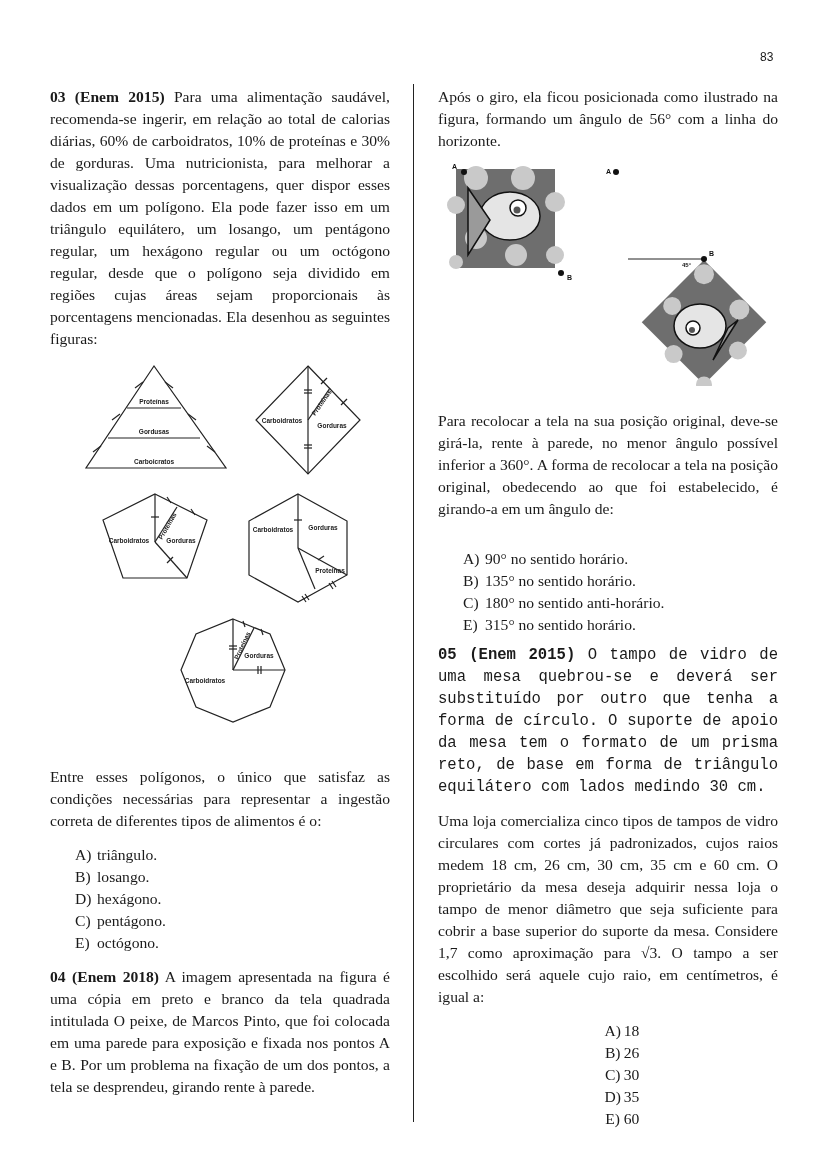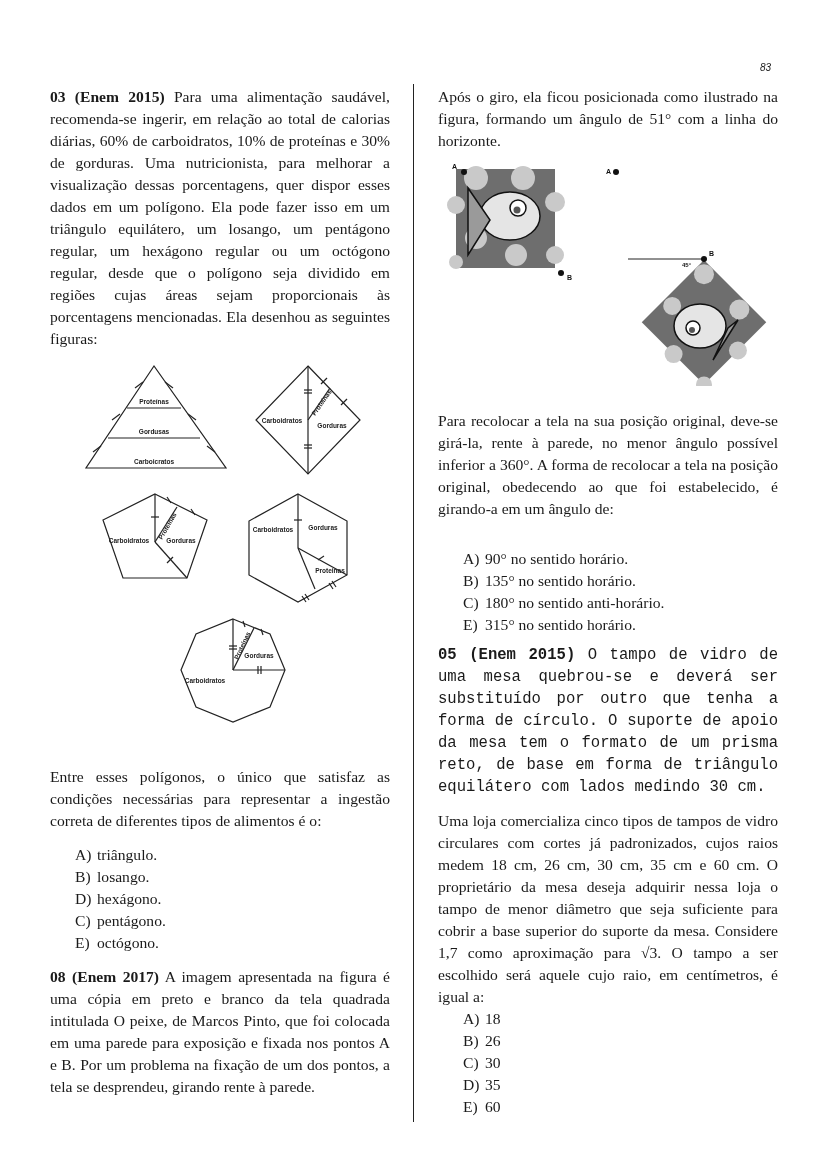--- a/index.html
+++ b/index.html
@@ -1,18 +1,18 @@
 <!DOCTYPE html>
 <html><head>
 <meta charset="utf-8">
 <style>
   html, body { margin: 0; padding: 0; background: #ffffff; }
   body { width: 828px; height: 1171px; position: relative; overflow: hidden;
          font-family: "Liberation Serif", serif; color: #1a1a1a; }
-  .page-number { position: absolute; top: 62px; left: 760px; font-family: "Liberation Sans", sans-serif; font-size: 10px; font-style: italic; }
+  .page-number { position: absolute; top: 50px; left: 760px; font-family: "Liberation Sans", sans-serif; font-size: 12px; }
   .col { position: absolute; top: 86px; width: 340px; font-size: 15.6px; line-height: 22px; }
   .col-left { left: 50px; }
   .col-right { left: 438px; }
   .divider { position: absolute; left: 413px; top: 84px; width: 1px; height: 1038px; background: #222; }
   p { margin: 0; text-align: justify; }
   .qnum { font-weight: bold; }
   .options { margin: 0 0 0 25px; padding: 0; list-style: none; }
   .options li { line-height: 22px; }
   .opt-letter { display: inline-block; width: 22px; }
   svg text { font-family: "Liberation Sans", sans-serif; font-weight: bold; }
@@ -116,27 +116,27 @@
   <p style="margin-top:-4px;">Entre esses polígonos, o único que satisfaz as condições necessárias para representar a ingestão correta de diferentes tipos de alimentos é o:</p>
   <ul class="options" style="margin-top:12px;">
     <li><span class="opt-letter">A)</span><span>triângulo.</span></li>
     <li><span class="opt-letter">B)</span><span>losango.</span></li>
     <li><span class="opt-letter">D)</span><span>hexágono.</span></li>
     <li><span class="opt-letter">C)</span><span>pentágono.</span></li>
     <li><span class="opt-letter">E)</span><span>octógono.</span></li>
   </ul>
 
   <p style="margin-top:12px;">
-    <span class="qnum">08 (Enem 2017)</span>
+    <span class="qnum">04 (Enem 2018)</span>
     <span>A imagem apresentada na figura é uma cópia em preto e branco da tela quadrada intitulada O peixe, de Marcos Pinto, que foi colocada em uma parede para exposição e fixada nos pontos A e B. Por um problema na fixação de um dos pontos, a tela se desprendeu, girando rente à parede.</span>
   </p>
 </div>
 
 <div class="col col-right">
-  <p>Após o giro, ela ficou posicionada como ilustrado na figura, formando um ângulo de 51° com a linha do horizonte.</p>
+  <p>Após o giro, ela ficou posicionada como ilustrado na figura, formando um ângulo de 56° com a linha do horizonte.</p>
 
   <svg class="fig" width="340" height="226" viewBox="0 0 340 226" style="margin-top:8px;">
 
     <g>
       <rect x="18" y="9" width="99" height="99" fill="#6e6e6e"></rect>
       <g fill="#c9c9c9">
         <circle cx="38" cy="18" r="12"></circle>
           <circle cx="85" cy="18" r="12"></circle>
         <circle cx="117" cy="42" r="10"></circle>
           <circle cx="18" cy="45" r="9"></circle>
@@ -184,20 +184,20 @@
     <li><span class="opt-letter">B)</span><span>135° no sentido horário.</span></li>
     <li><span class="opt-letter">C)</span><span>180° no sentido anti-horário.</span></li>
     <li><span class="opt-letter">E)</span><span>315° no sentido horário.</span></li>
   </ul>
 
   <p style="margin-top:8px;font-family:Liberation Mono, monospace;">
     <span class="qnum">05 (Enem 2015)</span>
     <span>O tampo de vidro de uma mesa quebrou-se e deverá ser substituído por outro que tenha a forma de círculo. O suporte de apoio da mesa tem o formato de um prisma reto, de base em forma de triângulo equilátero com lados medindo 30 cm.</span>
   </p>
   <p style="margin-top:12px;">Uma loja comercializa cinco tipos de tampos de vidro circulares com cortes já padronizados, cujos raios medem 18 cm, 26 cm, 30 cm, 35 cm e 60 cm. O proprietário da mesa deseja adquirir nessa loja o tampo de menor diâmetro que seja suficiente para cobrir a base superior do suporte da mesa. Considere 1,7 como aproximação para √3. O tampo a ser escolhido será aquele cujo raio, em centímetros, é igual a:</p>
-  <ul class="options" style="">
+  <ul class="options" style="margin-top:12px;text-align:center;">
     <li><span class="opt-letter">A)</span><span>18</span></li>
     <li><span class="opt-letter">B)</span><span>26</span></li>
     <li><span class="opt-letter">C)</span><span>30</span></li>
     <li><span class="opt-letter">D)</span><span>35</span></li>
     <li><span class="opt-letter">E)</span><span>60</span></li>
   </ul>
 </div>
 
 </body></html>

